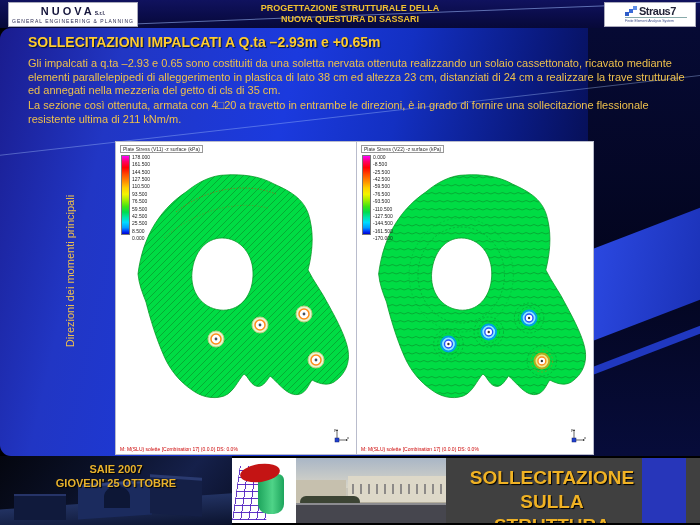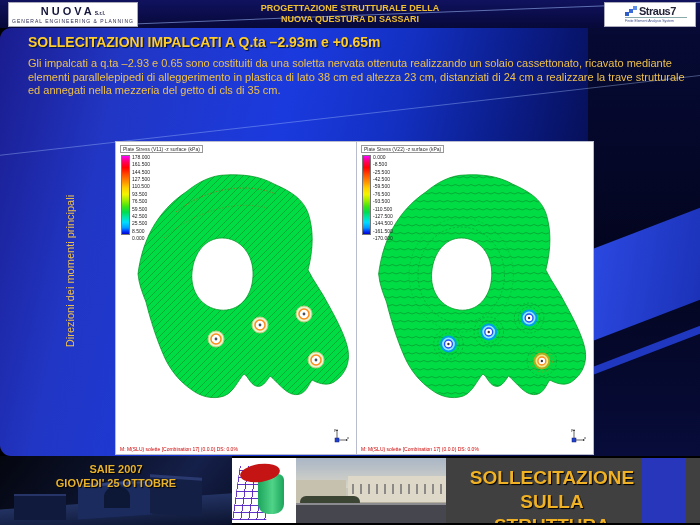--- a/index.html
+++ b/index.html
@@ -134,20 +134,21 @@
     <div class="bg-right">
       <div class="bg-band"></div>
       <div class="bg-band2"></div>
     </div>
     <div class="body-diag"></div>
 
     <div class="slide-title">SOLLECITAZIONI IMPALCATI A Q.ta –2.93m e +0.65m</div>
 
     <div class="paragraph">
       <p>Gli impalcati a q.ta –2.93 e 0.65 sono costituiti da una soletta nervata ottenuta realizzando un solaio cassettonato, ricavato mediante elementi parallelepipedi di alleggerimento in plastica di lato 38 cm ed altezza 23 cm, distanziati di 24 cm a realizzare la trave strutturale ed annegati nella mezzeria del getto di cls di 35 cm.</p>
+      <p>La sezione così ottenuta, armata con 4□20 a travetto in entrambe le direzioni, è in grado di fornire una sollecitazione flessionale resistente ultima di 211 kNm/m.</p>
     </div>
 
     <div class="vlabel">Direzioni dei momenti principali</div>
 
     <div class="plot plot-left">
       <div class="plot-header">Plate Stress (V11) -z surface (kPa)</div>
       <div class="legend">
         <div class="legend-bar"></div>
         <div class="legend-labels">
             <span>178.000</span>

